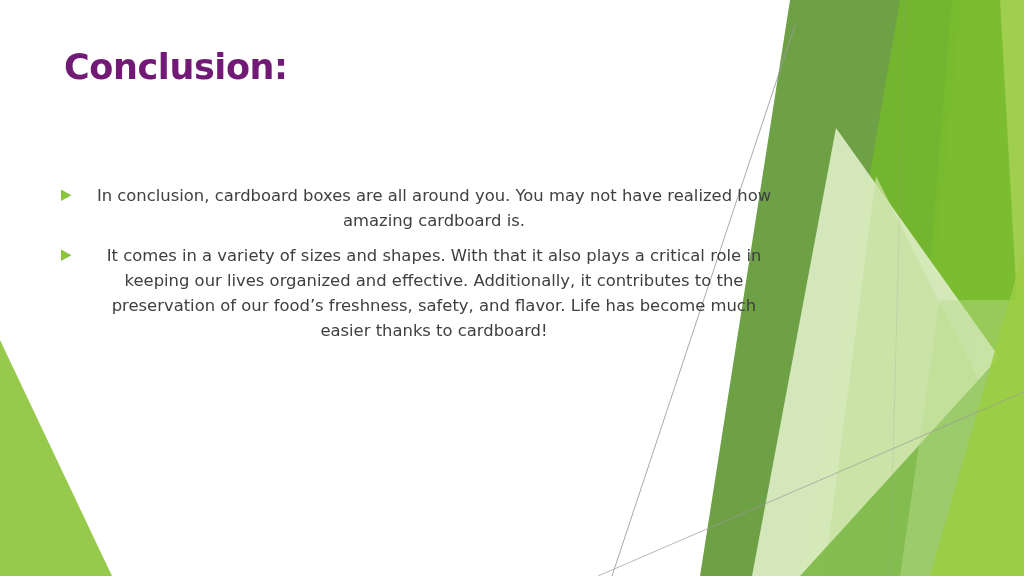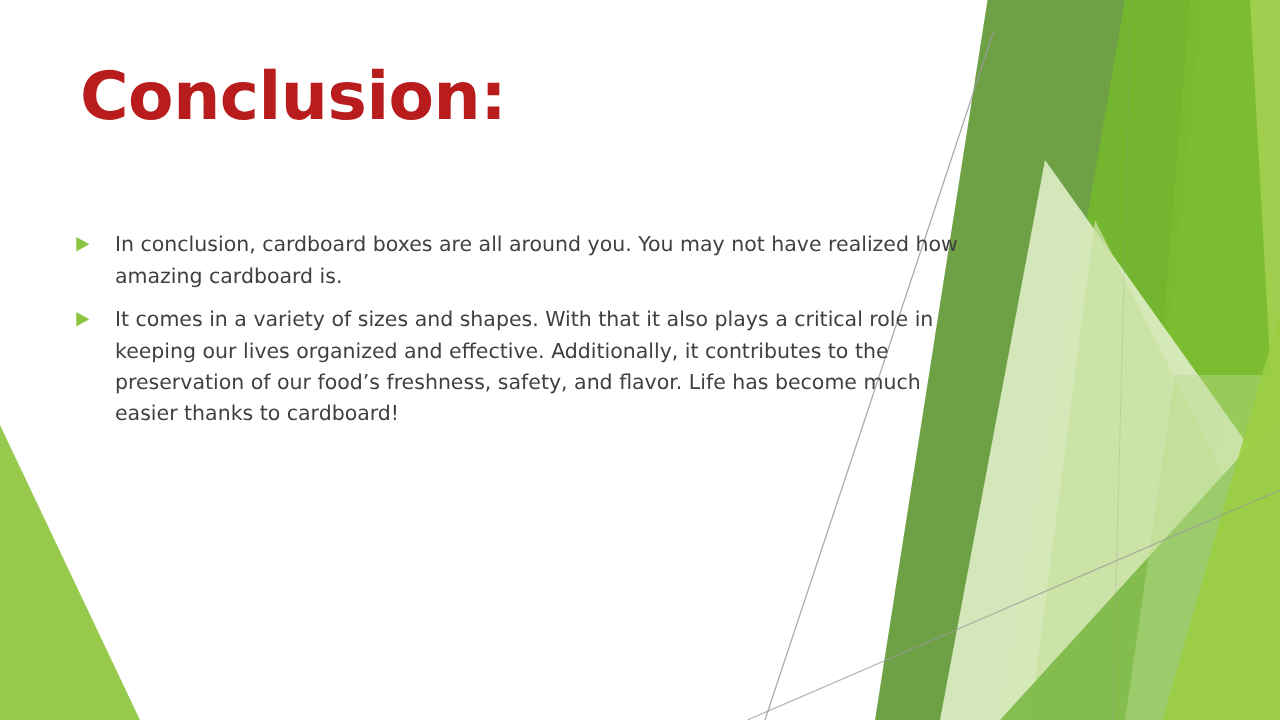--- a/index.html
+++ b/index.html
@@ -30,25 +30,25 @@
   
   .title-block {
     position: absolute;
     left: 64px;
     top: 48px;
     width: 660px;
   }
   .slide-title {
     margin: 0;
     font-family: "DejaVu Sans", sans-serif;
-    font-size: 53px;
+    font-size: 35px;
     font-weight: 700;
     line-height: 1.12;
     letter-spacing: -0.4px;
-    color: #b91c1c;
+    color: #701a75;
     white-space: nowrap;
   }
 
   
   .body-block {
     position: absolute;
     left: 60px;
     top: 183px;
     width: 716px;
   }
@@ -68,21 +68,21 @@
   }
   .bullet-marker svg {
     display: block;
   }
   .bullet-text {
     flex: 1 1 auto;
     font-family: "DejaVu Sans", sans-serif;
     font-size: 16.4px;
     line-height: 25px;
     color: #404040;
-    text-align: left;
+    text-align: center;
   }
 </style>
 </head>
 <body>
 
 <div class="slide">
 
   <svg class="facet-art" viewBox="0 0 1024 576" preserveAspectRatio="none" xmlns="http://www.w3.org/2000/svg">
 
     <polygon points="0,340 0,576 112,576" fill="#97CA4C"></polygon>

